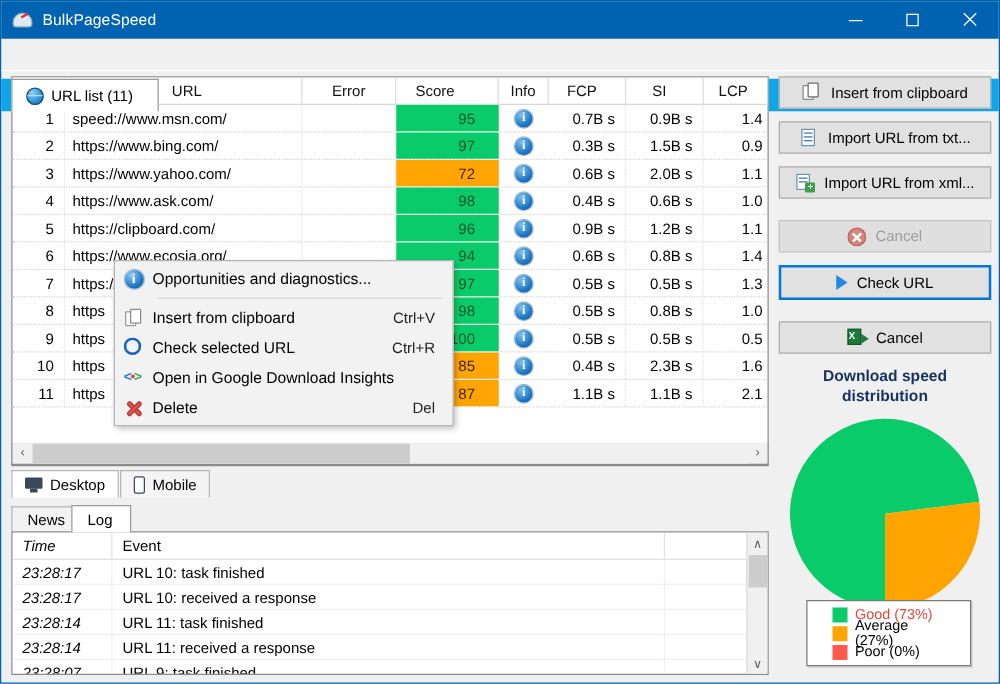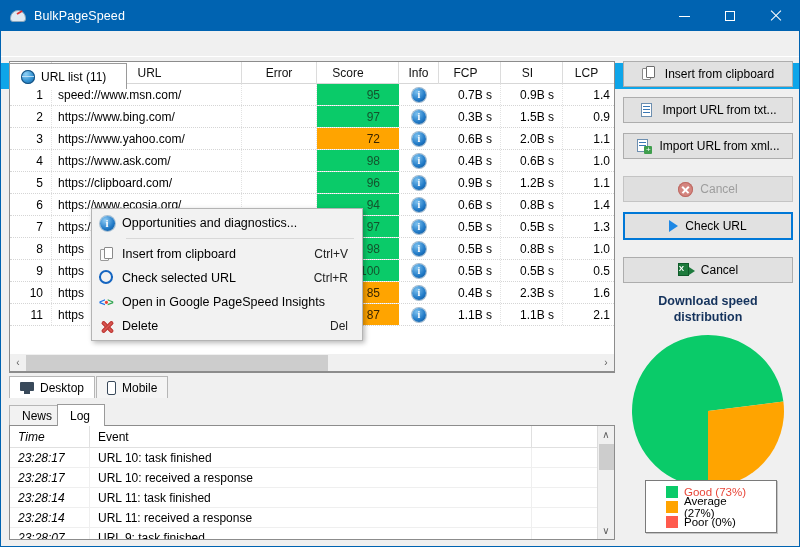--- a/index.html
+++ b/index.html
@@ -571,21 +571,21 @@
             <i class="r2"></i>
           </span>
         </span>
       <span class="ctx-lbl">Check selected URL</span>
       <span class="ctx-key">Ctrl+R</span>
     </div>
     <div class="ctxitem">
       <span class="ctx-ic">
           <span class="mi-code"><span class="lt">&lt;</span><span class="dt">•</span><span class="gt">&gt;</span></span>
         </span>
-      <span class="ctx-lbl">Open in Google PageSpeed Insights</span>
+      <span class="ctx-lbl">Open in Google Download Insights</span>
       <span class="ctx-key"></span>
     </div>
     <div class="ctxitem">
       <span class="ctx-ic">
           <span class="mi-del"></span>
         </span>
       <span class="ctx-lbl">Delete</span>
       <span class="ctx-key">Del</span>
     </div>
   </div>

